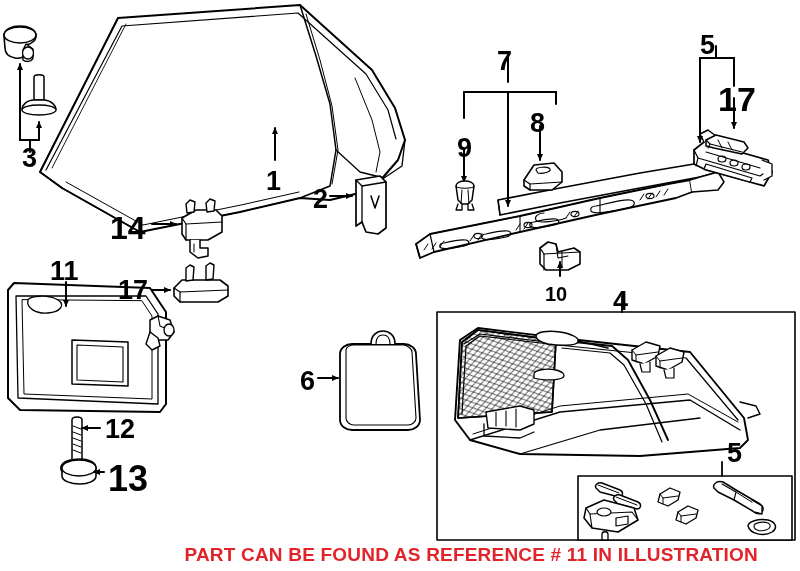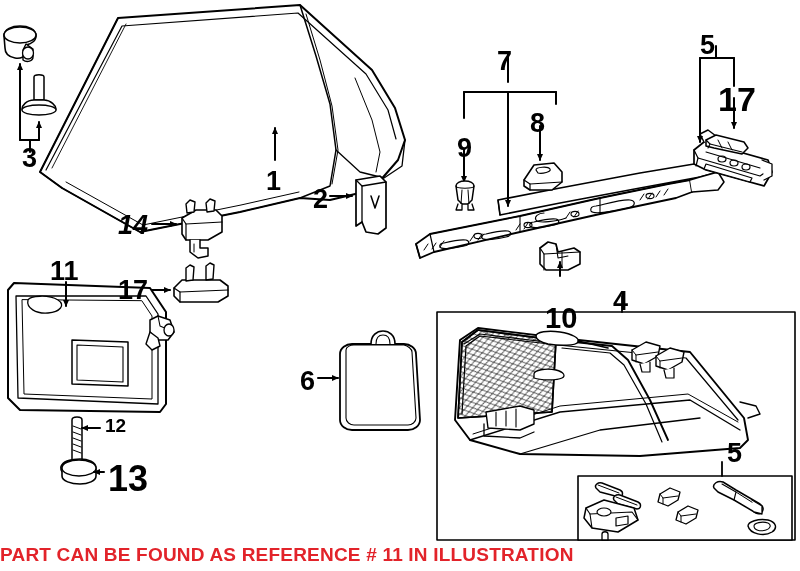--- a/index.html
+++ b/index.html
@@ -31,25 +31,26 @@
     font-weight: bold;
     color: #000000;
     line-height: 1;
     user-select: none;
     white-space: nowrap;
   }
   .caption {
     position: absolute;
     left: 0;
     width: 724px;
-    text-align: left;
+    text-align: right;
     font-family: "Liberation Sans", sans-serif;
     font-weight: bold;
     letter-spacing: 0.2px;
     white-space: nowrap;
+    padding-left: 34px;
   }
 </style>
 </head>
 <body>
 
 <div id="stage">
 
   <svg id="artboard" viewBox="0 0 800 571" xmlns="http://www.w3.org/2000/svg">
 
     <defs>
@@ -411,24 +412,24 @@
 
   <div class="callout" style="left:266px; top:168px; font-size:27px;">1</div>
   <div class="callout" style="left:313px; top:186px; font-size:27px;">2</div>
   <div class="callout" style="left:22px;  top:145px; font-size:27px;">3</div>
   <div class="callout" style="left:613px; top:288px; font-size:27px;">4</div>
   <div class="callout" style="left:727px; top:440px; font-size:27px;">5</div>
   <div class="callout" style="left:300px; top:368px; font-size:27px;">6</div>
   <div class="callout" style="left:497px; top:48px;  font-size:27px;">7</div>
   <div class="callout" style="left:530px; top:110px; font-size:27px;">8</div>
   <div class="callout" style="left:457px; top:135px; font-size:27px;">9</div>
-  <div class="callout" style="left:545px; top:284px; font-size:29px;margin-top:20px;">10</div>
+  <div class="callout" style="left:545px; top:284px; font-size:20px;">10</div>
   <div class="callout" style="left:50px;  top:258px; font-size:27px;">11</div>
-  <div class="callout" style="left:105px; top:416px; font-size:19px;">12</div>
+  <div class="callout" style="left:105px; top:416px; font-size:27px;">12</div>
   <div class="callout" style="left:108px; top:461px; font-size:36px;">13</div>
-  <div class="callout" style="left:118px; top:212px; font-size:27px;font-style:italic;">14</div>
+  <div class="callout" style="left:110px; top:212px; font-size:32px;">14</div>
   <div class="callout" style="left:118px; top:277px; font-size:27px;">17</div>
   <div class="callout" style="left:700px; top:32px;  font-size:27px;">5</div>
   <div class="callout" style="left:718px; top:82px;  font-size:34px;">17</div>
 
   <div class="caption" style="top:544px; font-size:19px; color:#e2232a;">PART CAN BE FOUND AS REFERENCE # 11 IN ILLUSTRATION</div>
 
 </div>
 
 </body></html>

